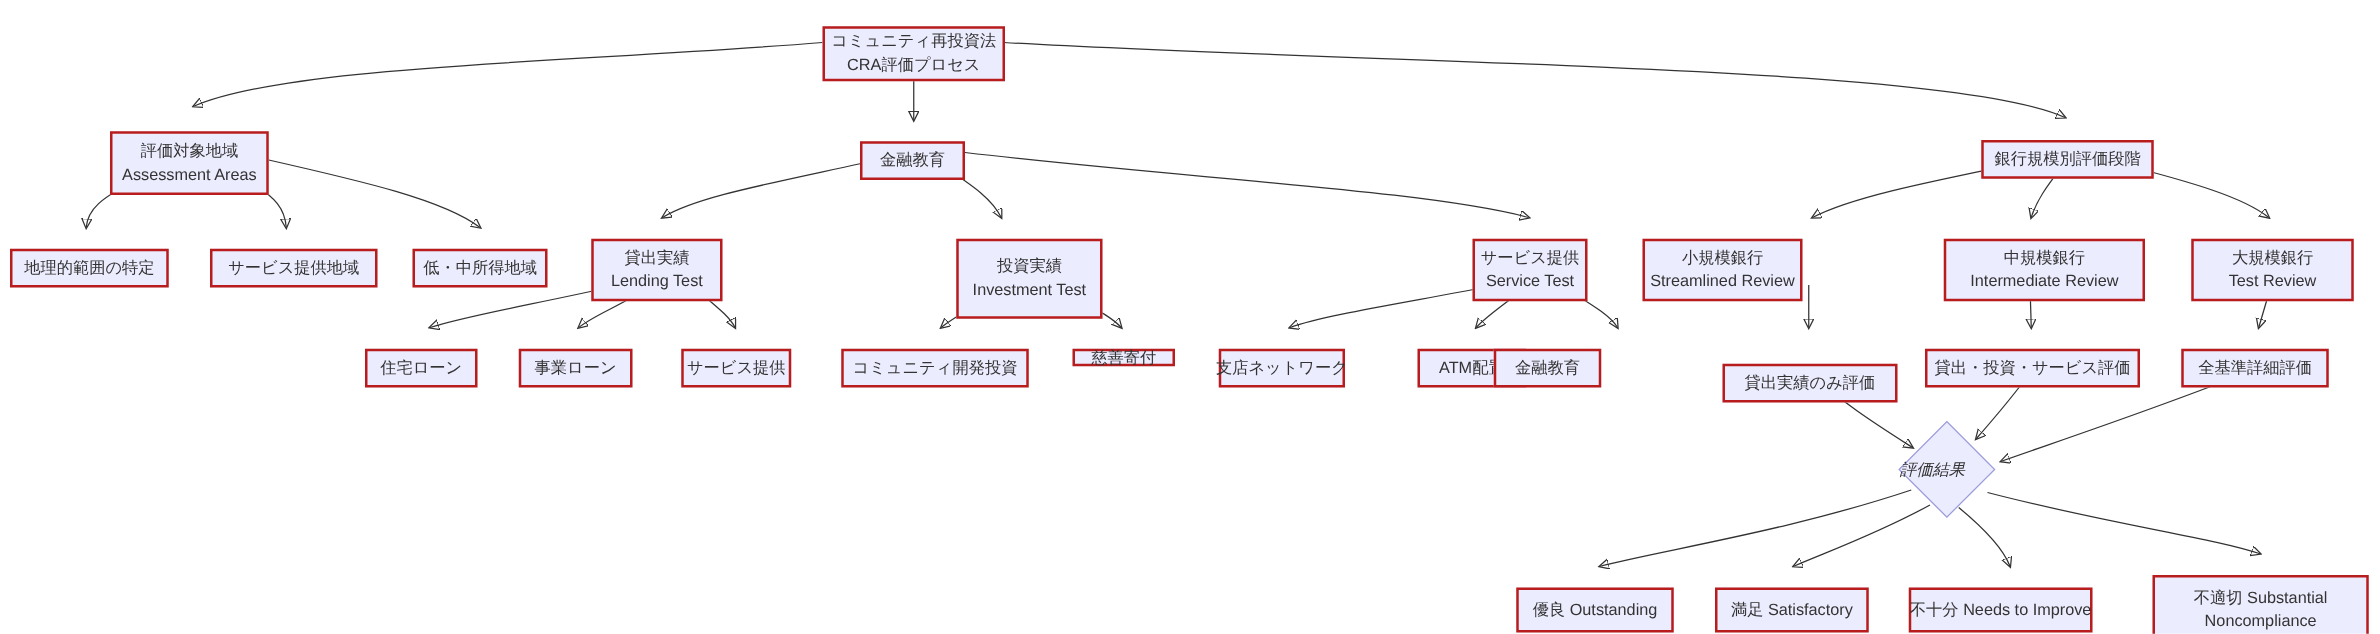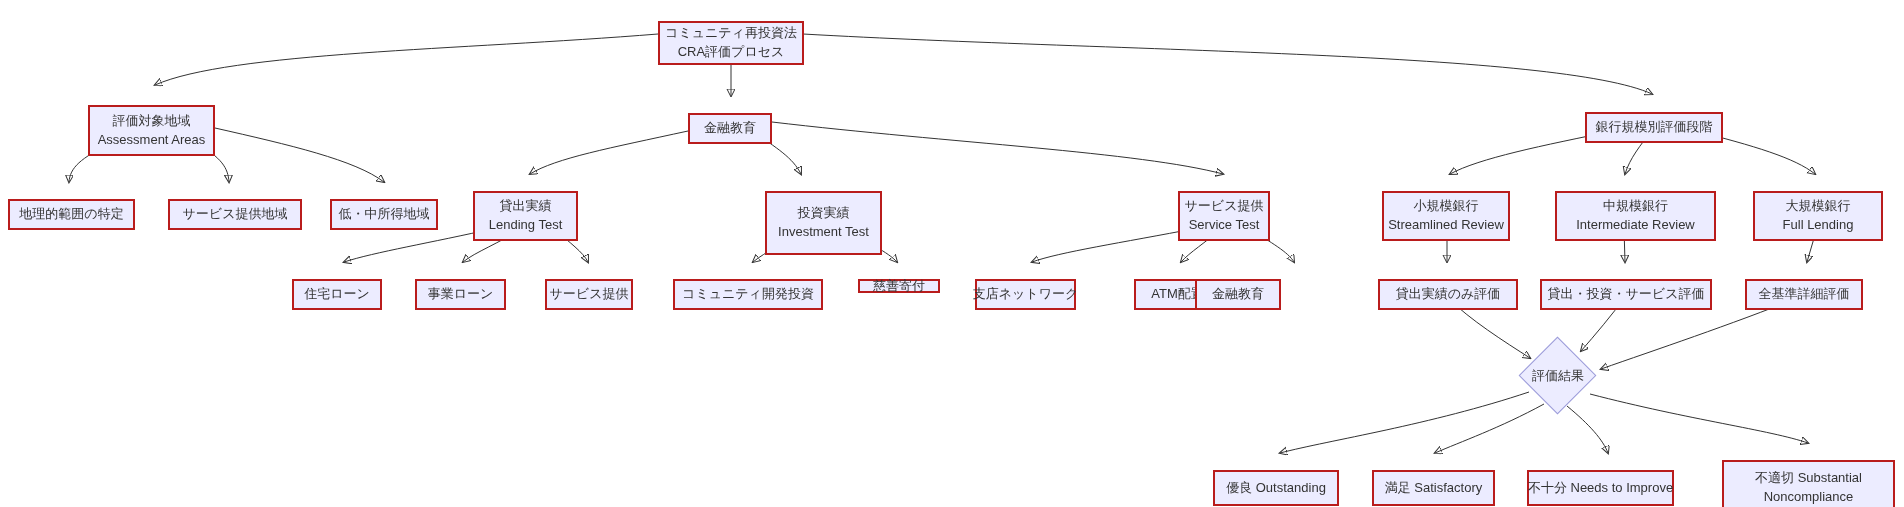--- a/index.html
+++ b/index.html
@@ -24,22 +24,22 @@
   .node span{display:block;}
   .diamond-shape{
     position:absolute;
     width:55px;height:55px;
     background:#ECECFF;border:1px solid #9c9cd9;
     box-sizing:border-box;
     transform:rotate(45deg);
   }
   .diamond-label{
     position:absolute;
-    display:flex;align-items:center;justify-content:center;
-    color:#333333;font-size:13px;white-space:nowrap;
+    display:flex;align-items:center;justify-content:flex-start;
+    color:#333333;font-size:13px;white-space:nowrap;font-style:italic;
   }
 </style>
 </head>
 <body>
 
 <div class="canvas">
 
   <svg class="edges" viewBox="0 0 1904 507">
     <defs>
       <marker id="arrow" markerUnits="userSpaceOnUse" markerWidth="9" markerHeight="9" refX="7" refY="4" orient="auto">
@@ -116,33 +116,33 @@
   <div class="node" style="left:765px;top:178px;width:117px;height:64px">
     <span>投資実績</span>
     <span>Investment Test</span>
   </div>
 
   <div class="node" style="left:1178px;top:178px;width:92px;height:50px">
     <span>サービス提供</span>
     <span>Service Test</span>
   </div>
 
-  <div class="node" style="left:1382px;top:178px;width:128px;height:50px">
+  <div class="node" style="left:1314px;top:178px;width:128px;height:50px">
     <span>小規模銀行</span>
     <span>Streamlined Review</span>
   </div>
 
   <div class="node" style="left:1555px;top:178px;width:161px;height:50px">
     <span>中規模銀行</span>
     <span>Intermediate Review</span>
   </div>
 
   <div class="node" style="left:1753px;top:178px;width:130px;height:50px">
     <span>大規模銀行</span>
-    <span>Full Lending</span>
+    <span>Test Review</span>
   </div>
 
   <div class="node" style="left:292px;top:266px;width:90px;height:31px">
     <span>住宅ローン</span>
   </div>
 
   <div class="node" style="left:415px;top:266px;width:91px;height:31px">
     <span>事業ローン</span>
   </div>
 
@@ -163,21 +163,21 @@
   </div>
 
   <div class="node" style="left:1134px;top:266px;width:87px;height:31px">
     <span>ATM配置</span>
   </div>
 
   <div class="node" style="left:1195px;top:266px;width:86px;height:31px">
     <span>金融教育</span>
   </div>
 
-  <div class="node" style="left:1378px;top:266px;width:140px;height:31px">
+  <div class="node" style="left:1378px;top:278px;width:140px;height:31px">
     <span>貸出実績のみ評価</span>
   </div>
 
   <div class="node" style="left:1540px;top:266px;width:172px;height:31px">
     <span>貸出・投資・サービス評価</span>
   </div>
 
   <div class="node" style="left:1745px;top:266px;width:118px;height:31px">
     <span>全基準詳細評価</span>
   </div>

